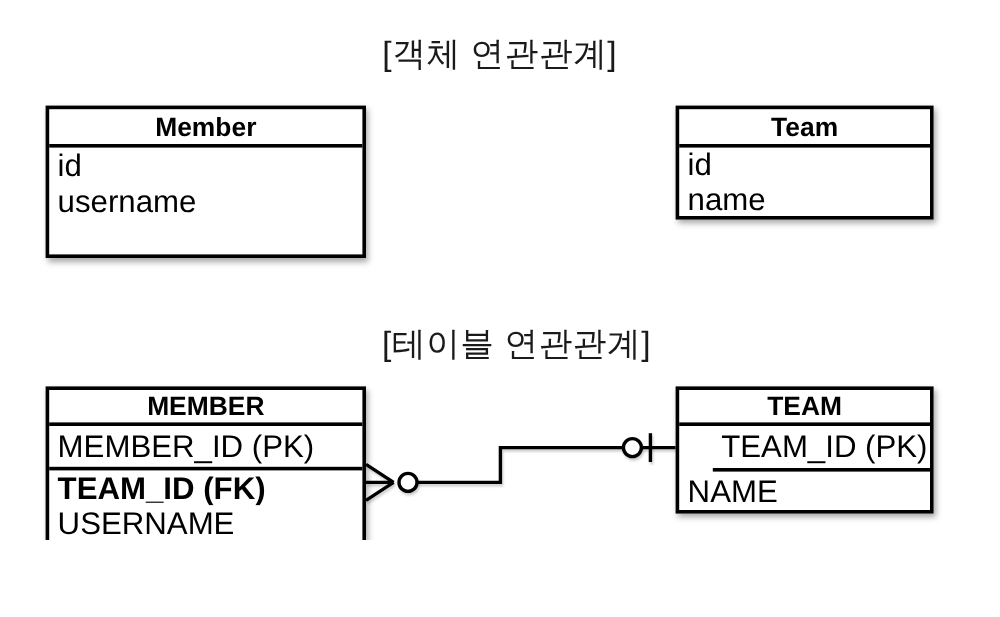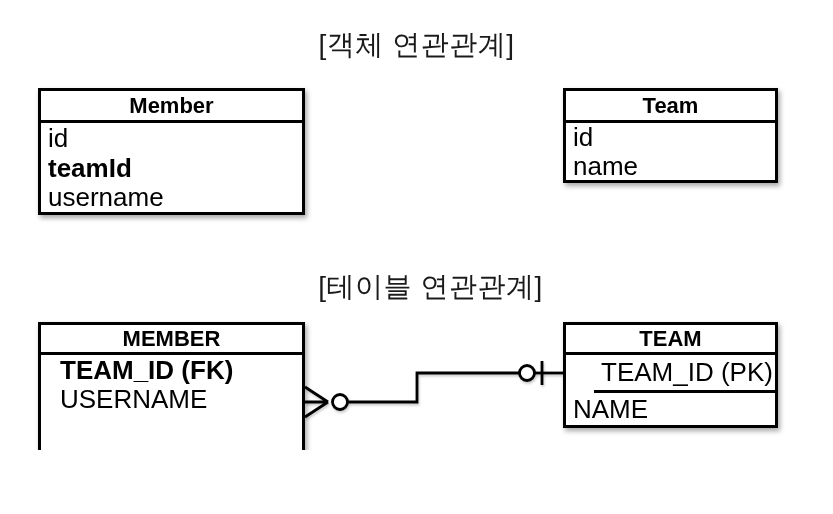--- a/index.html
+++ b/index.html
@@ -53,21 +53,21 @@
   .member-class .box-header, .team-class .box-header { height: 32px; line-height: 30px; }
   .member-class .row { height: 29.6px; line-height: 30px; }
   .team-class   .row { height: 28.5px; line-height: 29px; }
 
   
   .member-table { left: 38px; top: 322px; width: 267px; height: 131px; }
   .team-table   { left: 563px; top: 322px; width: 215px; height: 106px; }
   .member-table .box-header, .team-table .box-header { height: 30px; line-height: 28px; }
   .pk-row { border-bottom: 3px solid #000000; }
   .member-table .pk-row { height: 37px; line-height: 34px; }
-  .member-table .row.attr { height: 29px; line-height: 30px; margin-left: 12px; }
+  .member-table .row.attr { height: 29px; line-height: 30px; }
   .team-table .pk-row { height: 38px; line-height: 35px; margin-left: 28px; }
   .team-table .row.attr { height: 32px; line-height: 32px; }
 
   .connector {
     position: absolute;
     left: 0; top: 0;
     pointer-events: none;
   }
   .connector path, .connector circle, .connector line {
     filter: drop-shadow(1px 2px 1px rgba(0,0,0,0.2));
@@ -76,34 +76,34 @@
 </head>
 <body>
 
 <div class="canvas">
 
   <div class="section-title title-object">[객체 연관관계]</div>
 
   <div class="entity-box member-class">
     <div class="box-header">Member</div>
     <div class="row">id</div>
-    <div class="row bold">teamId</div>
     <div class="row">username</div>
   </div>
 
   <div class="entity-box team-class">
     <div class="box-header">Team</div>
     <div class="row">id</div>
     <div class="row">name</div>
   </div>
 
   <div class="section-title title-table">[테이블 연관관계]</div>
 
   <div class="entity-box member-table">
     <div class="box-header">MEMBER</div>
+    <div class="row pk-row">MEMBER_ID (PK)</div>
     <div class="row attr bold">TEAM_ID (FK)</div>
     <div class="row attr">USERNAME</div>
   </div>
 
   <div class="entity-box team-table">
     <div class="box-header">TEAM</div>
     <div class="row pk-row">TEAM_ID (PK)</div>
     <div class="row attr">NAME</div>
   </div>
 

